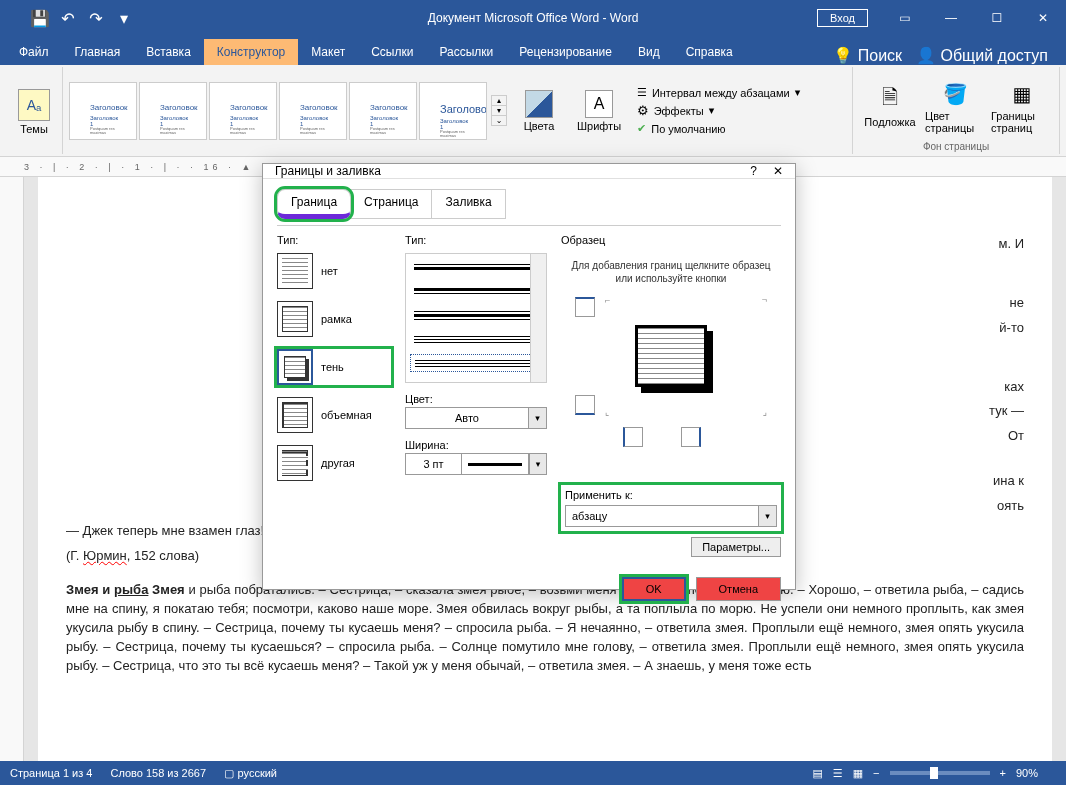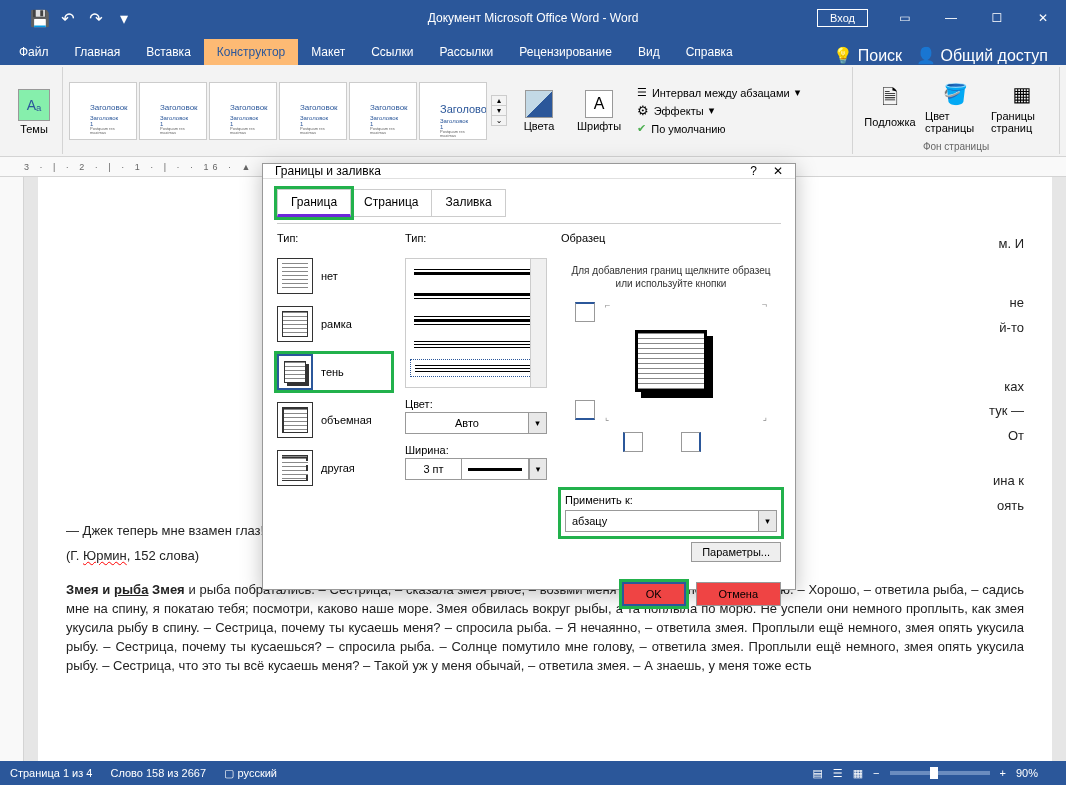--- a/index.html
+++ b/index.html
@@ -15,21 +15,21 @@
 .ribbon-tabs { background: #2B579A; height: 29px; display: flex; align-items: flex-end; padding: 0 6px; color: #fff; }
 .tab { padding: 6px 13px; font-size: 12px; cursor: pointer; }
 .tab.active { background: #fdba74; color: #2B579A; }
 .ribbon-right { margin-left: auto; display: flex; align-items: center; gap: 14px; padding-right: 12px; }
 .ribbon-right span { font-size: 16px; }
 .ribbon-content { background: #f3f3f3; height: 92px; border-bottom: 1px solid #d4d4d4; display: flex; align-items: stretch; padding: 2px 6px; }
 .ribbon-group { display: flex; flex-direction: column; border-right: 1px solid #d4d4d4; padding: 2px 6px; }
 .group-content { flex: 1; display: flex; align-items: center; gap: 4px; }
 .group-label { font-size: 10px; color: #666; text-align: center; padding-top: 2px; }
 .themes-btn { display: flex; flex-direction: column; align-items: center; width: 44px; padding-top: 3px; }
-.theme-icon { width: 32px; height: 32px; border: 1px solid #999; background: #86efac; display: flex; align-items: center; justify-content: center; font-size: 14px; color: #2B579A; }
+.theme-icon { width: 32px; height: 32px; border: 1px solid #999; background: #fef9c3; display: flex; align-items: center; justify-content: center; font-size: 14px; color: #2B579A; }
 .small-label { font-size: 11px; margin-top: 2px; }
 .style-gallery { display: flex; gap: 2px; max-width: 430px; overflow: hidden; }
 .style-item { width: 68px; height: 58px; border: 1px solid #ccc; background: #fff; padding: 20px; font-size: 7px; overflow: hidden; }
 .style-item .st-title { color: #2B579A; font-size: 8px; }
 .style-item .st-sub { color: #2B579A; font-size: 6px; margin-top: 3px; }
 .style-item .st-text { color: #666; font-size: 4px; line-height: 1.1; }
 .dropdown-col { display: flex; flex-direction: column; align-items: center; width: 56px; }
 .color-swatch { width: 28px; height: 28px; background: linear-gradient(135deg, #c3d9e6 50%, #2B579A 50%); border: 1px solid #999; }
 .font-icon { width: 28px; height: 28px; border: 1px solid #999; background: #fff; display: flex; align-items: center; justify-content: center; font-size: 16px; }
 .formatting-opts { display: flex; flex-direction: column; gap: 4px; font-size: 11px; padding: 4px 6px; }
@@ -49,27 +49,27 @@
 .status-right { margin-left: auto; display: flex; align-items: center; gap: 10px; }
 .zoom-slider { width: 100px; height: 4px; background: #6a8cbf; position: relative; }
 .zoom-slider::before { content: ''; position: absolute; left: 40%; top: -4px; width: 8px; height: 12px; background: #fff; }
 
 .dialog { position: absolute; left: 262px; top: 163px; width: 534px; height: 427px; background: #fff; border: 1px solid #999; box-shadow: 0 4px 20px rgba(0,0,0,0.25); display: flex; flex-direction: column; z-index: 100; }
 .dialog-title { height: 30px; display: flex; align-items: center; padding: 0 12px; font-size: 12px; border-bottom: 1px solid #e0e0e0; }
 .dialog-title-right { margin-left: auto; display: flex; gap: 16px; }
 .dialog-body { flex: 1; padding: 10px 14px; position: relative; }
 .tabs-row { display: flex; margin-bottom: 6px; }
 .dlg-tab { padding: 5px 13px; font-size: 12px; border: 1px solid #ccc; background: #fff; margin-right: -1px; cursor: pointer; }
-.dlg-tab.active { border-bottom: 3px solid #6d28d9; position: relative; z-index: 1; }
+.dlg-tab.active { border-bottom: 5px solid #6d28d9; position: relative; z-index: 1; border-radius: 8px; }
 .highlight-green { outline: 3px solid #22b14c; }
 .dlg-columns { display: flex; gap: 14px; border-top: 1px solid #ccc; padding-top: 8px; }
 .col1 { width: 114px; }
 .col2 { flex: 1; }
 .col3 { width: 220px; }
-.col-label { font-size: 11px; margin-bottom: 14px; display: block; }
+.col-label { font-size: 11px; margin-bottom: 7px; display: block; }
 .type-list { display: flex; flex-direction: column; gap: 12px; }
 .type-item { display: flex; align-items: center; gap: 8px; cursor: pointer; }
 .type-icon { width: 36px; height: 36px; border: 1px solid #333; background: #fff; display: flex; align-items: center; justify-content: center; }
 .type-icon.sel { border: 2px solid #2B579A; background: #fff; }
 .type-icon-inner { width: 26px; height: 26px; }
 .ti-none { background: repeating-linear-gradient(to bottom,#888 0,#888 1px,transparent 1px,transparent 4px); }
 .ti-box { border: 1px solid #333; background: repeating-linear-gradient(to bottom,#888 0,#888 1px,transparent 1px,transparent 4px); }
 .ti-shadow { border: 1px solid #333; box-shadow: 3px 3px 0 #333; background: repeating-linear-gradient(to bottom,#888 0,#888 1px,transparent 1px,transparent 4px); width: 22px; height: 22px; }
 .ti-3d { border: 2px solid #333; border-bottom-width: 1px; border-right-width: 1px; background: repeating-linear-gradient(to bottom,#888 0,#888 1px,transparent 1px,transparent 4px); }
 .ti-custom { border-top: 3px double #333; border-bottom: 1px solid #333; border-right: 2px dashed #333; background: repeating-linear-gradient(to bottom,#888 0,#888 1px,transparent 1px,transparent 4px); }

